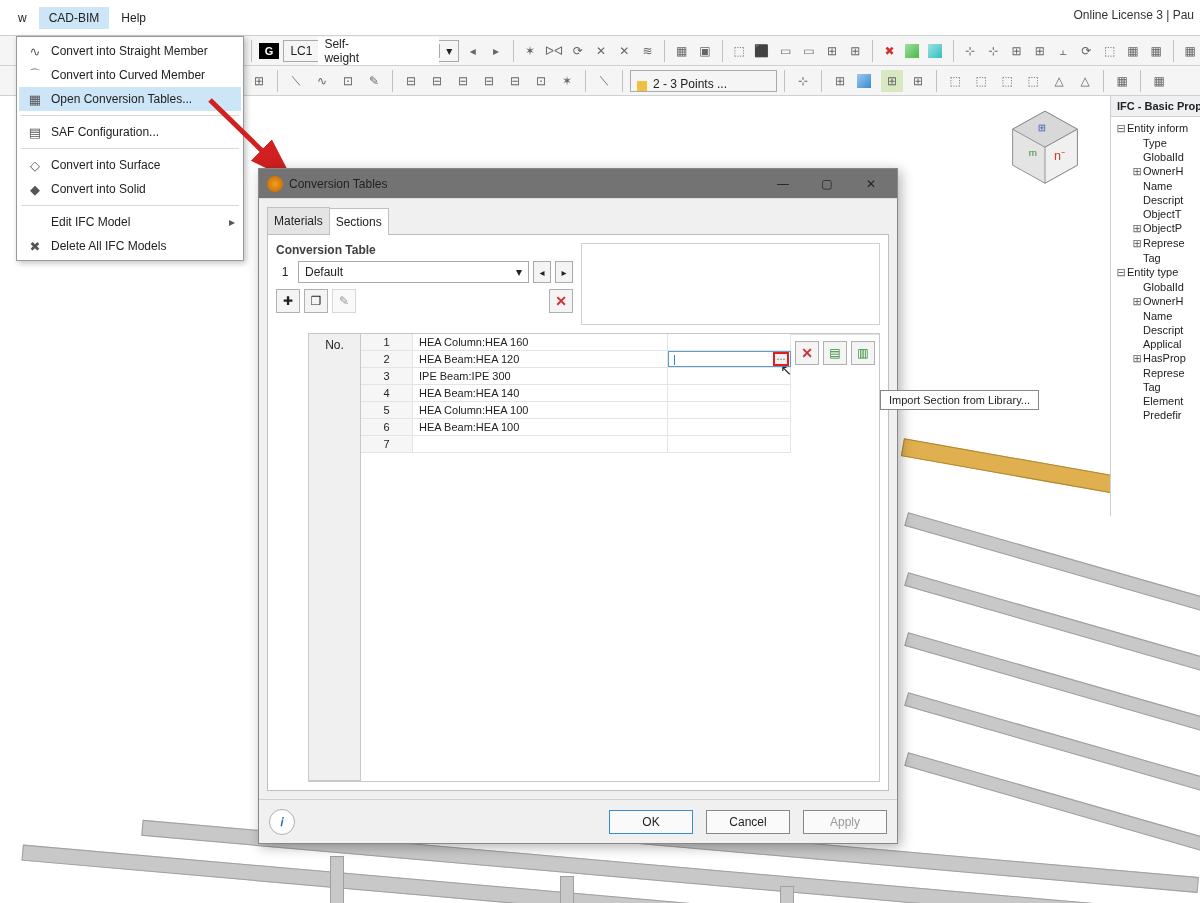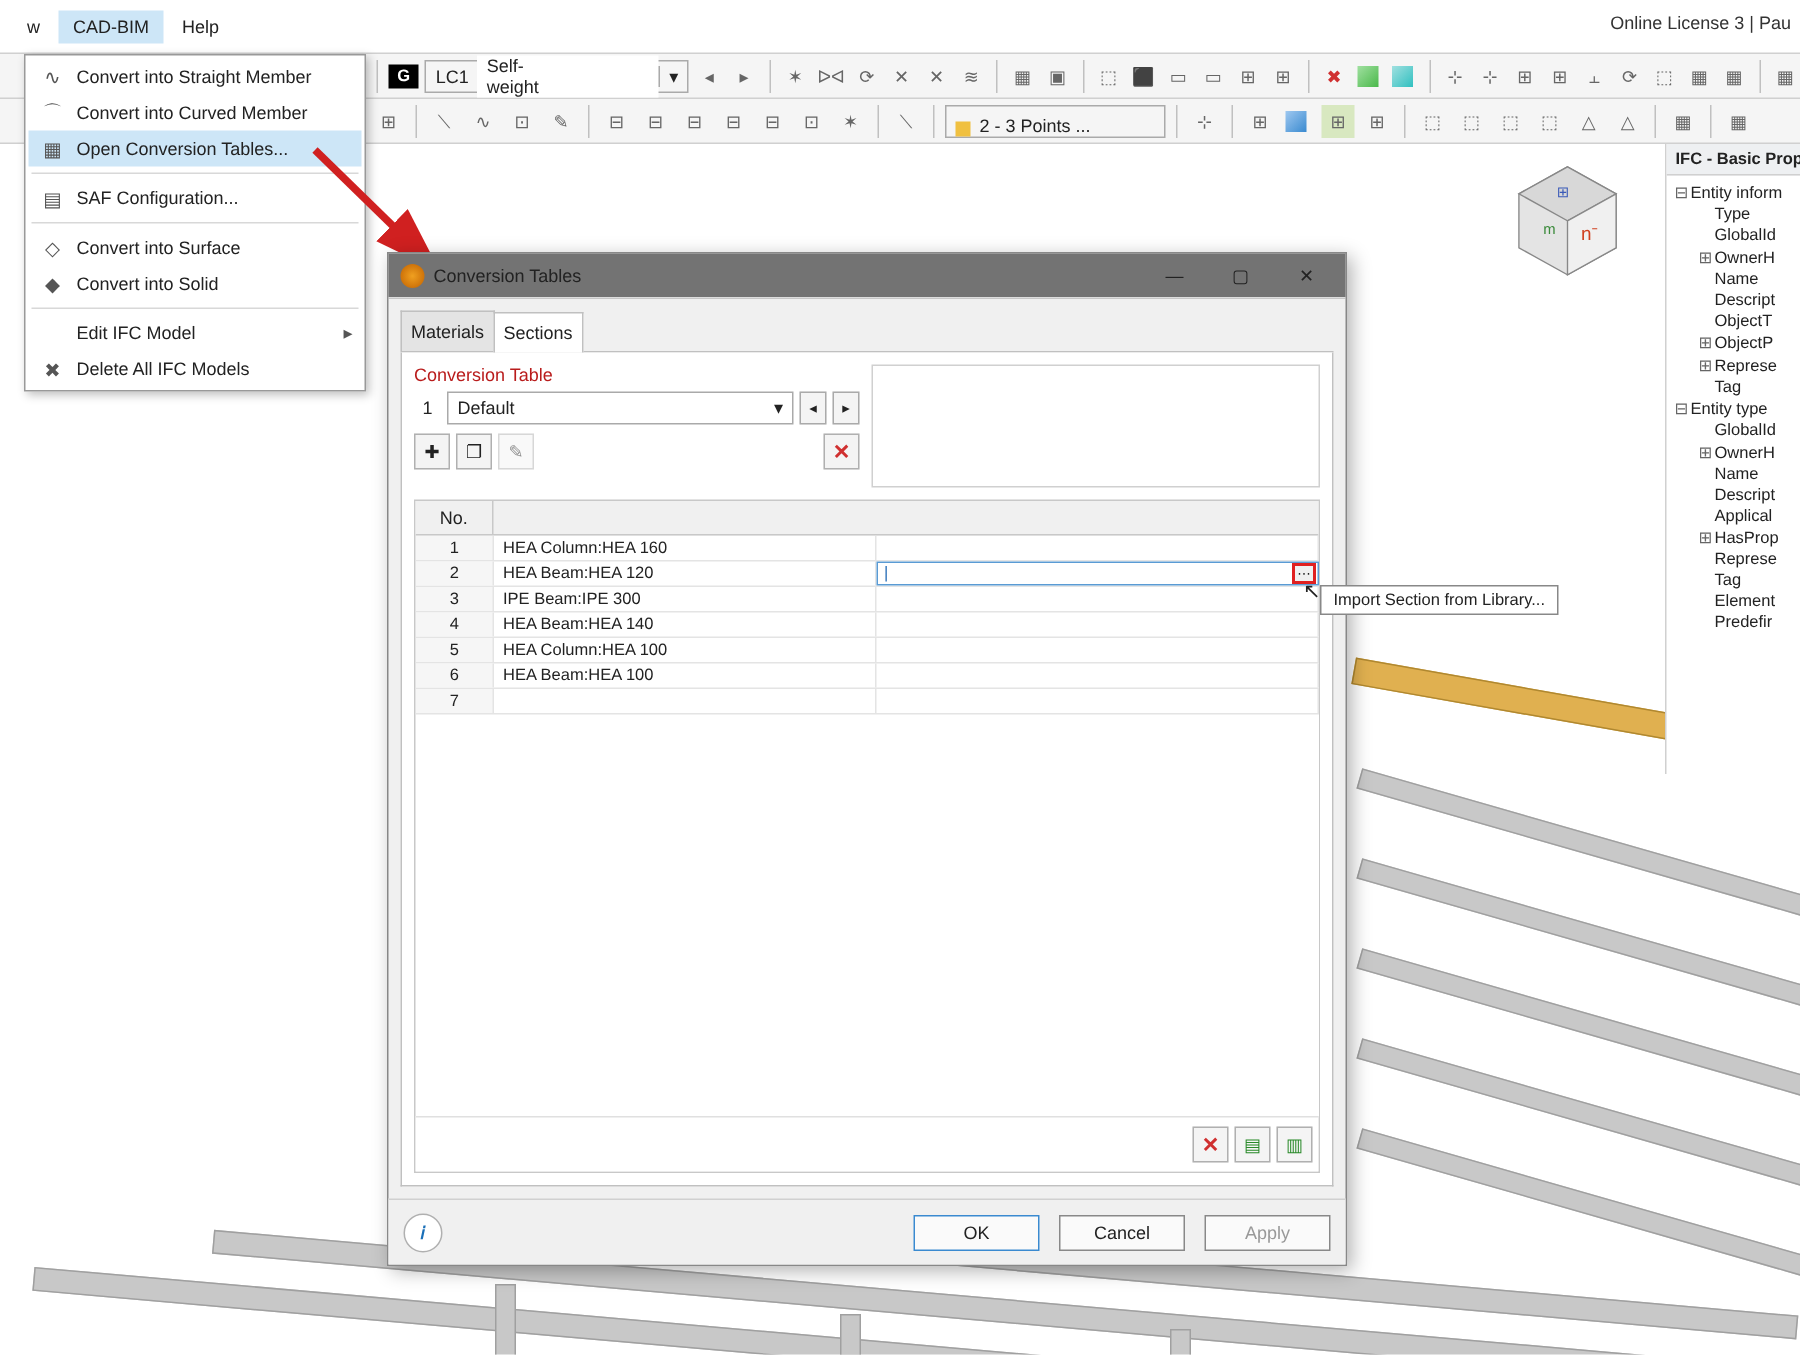--- a/index.html
+++ b/index.html
@@ -67,31 +67,31 @@
 
 .dlg-body { flex: 1; padding: 8px; display: flex; flex-direction: column; }
 .tabs { display: flex; border-bottom: 1px solid #c0c0c0; }
 .tab { padding: 6px 6px; background: #e4e4e4; border: 1px solid #c0c0c0; border-bottom: none; margin-right: -1px; cursor: default; }
 .tab.active { background: #fff; position: relative; top: 1px; }
 .tabcontent { flex: 1; background: #fff; border: 1px solid #c0c0c0; border-top: none; padding: 8px; display: flex; flex-direction: column; }
 
 .panel-split { display: flex; gap: 8px; }
 .panel-left { flex: 1; min-height: 82px; }
 .panel-right { flex: 1; min-height: 82px; border: 1px solid #d0d0d0; }
-.ct-label { color: #b91c1c; font-weight: 400; margin-bottom: 4px; }
+.ct-label { color: #404040; font-weight: 700; margin-bottom: 4px; }
 .ct-row { display: flex; align-items: center; gap: 4px; margin-bottom: 6px; }
 .ct-num { width: 18px; text-align: center; }
 .ct-combo { flex: 1; display: flex; align-items: center; border: 1px solid #aaa; height: 22px; padding: 0 6px; justify-content: space-between; background: #fff; }
 .navbtn { width: 18px; height: 22px; border: 1px solid #aaa; background: #f4f4f4; display: flex; align-items: center; justify-content: center; font-size: 10px; }
 .ct-tools { display: flex; align-items: center; gap: 4px; }
 .sqbtn { width: 24px; height: 24px; border: 1px solid #b0b0b0; background: #f4f4f4; display: flex; align-items: center; justify-content: center; }
 .sqbtn.red { color: #d03030; font-weight: bold; font-size: 14px; }
 .sqbtn.disabled { opacity: 0.5; }
 
-.grid-wrap { flex: 1; margin-top: 8px; border: 1px solid #c8c8c8; display: flex; flex-direction: column; overflow: hidden; }
+.grid-wrap { flex: 1; margin-top: 8px; border: 1px solid #c8c8c8; display: flex; flex-direction: row; overflow: hidden; margin-left: 32px; }
 .grid-head { display: flex; background: #f0f0f0; border-bottom: 1px solid #c8c8c8; }
 .gh { padding: 4px 6px; border-right: 1px solid #c8c8c8; text-align: center; font-weight: 400; }
 .gh.num { width: 52px; }
 .gh.ext { width: 255px; flex: none; }
 .gh.dlu { flex: 1; }
 .grid-body { flex: 1; background: #fff; overflow: auto; }
 .grow { display: flex; border-bottom: 1px solid #e4e4e4; height: 17px; align-items: stretch; }
 .gc { padding: 1px 6px; border-right: 1px solid #e4e4e4; font-size: 11px; display: flex; align-items: center; }
 .gc.num { width: 52px; justify-content: center; background: #f6f6f6; }
 .gc.ext { width: 255px; flex: none; }

